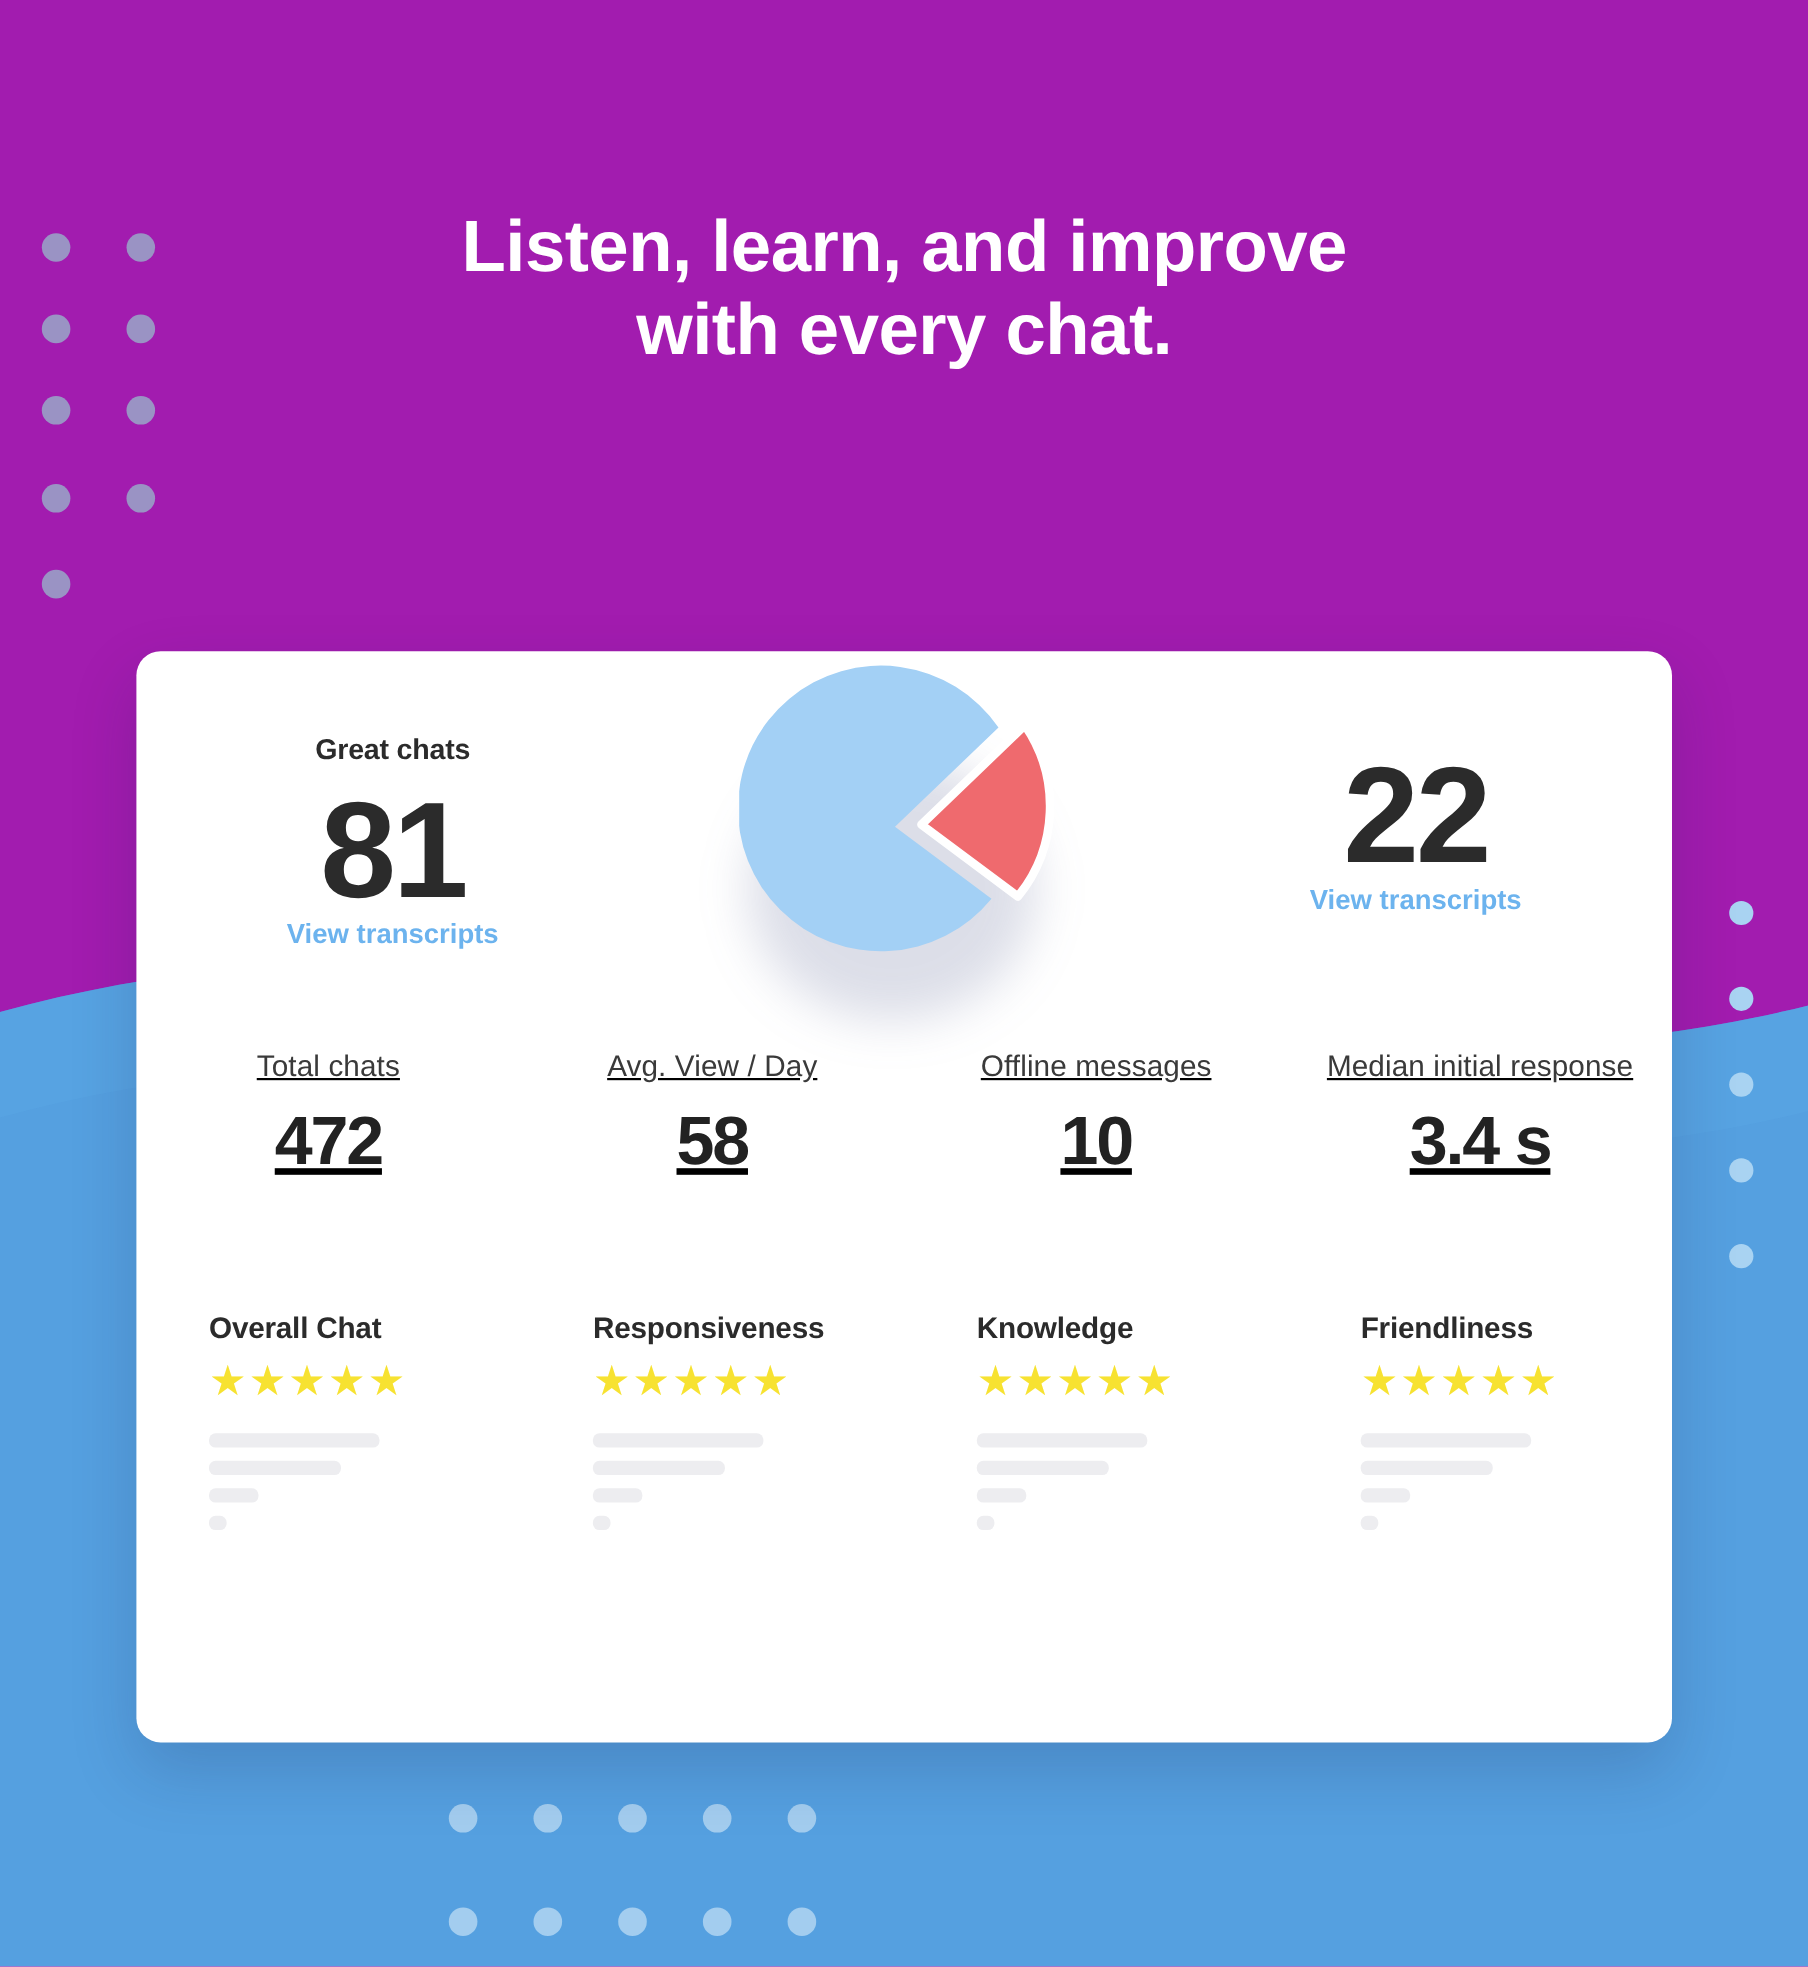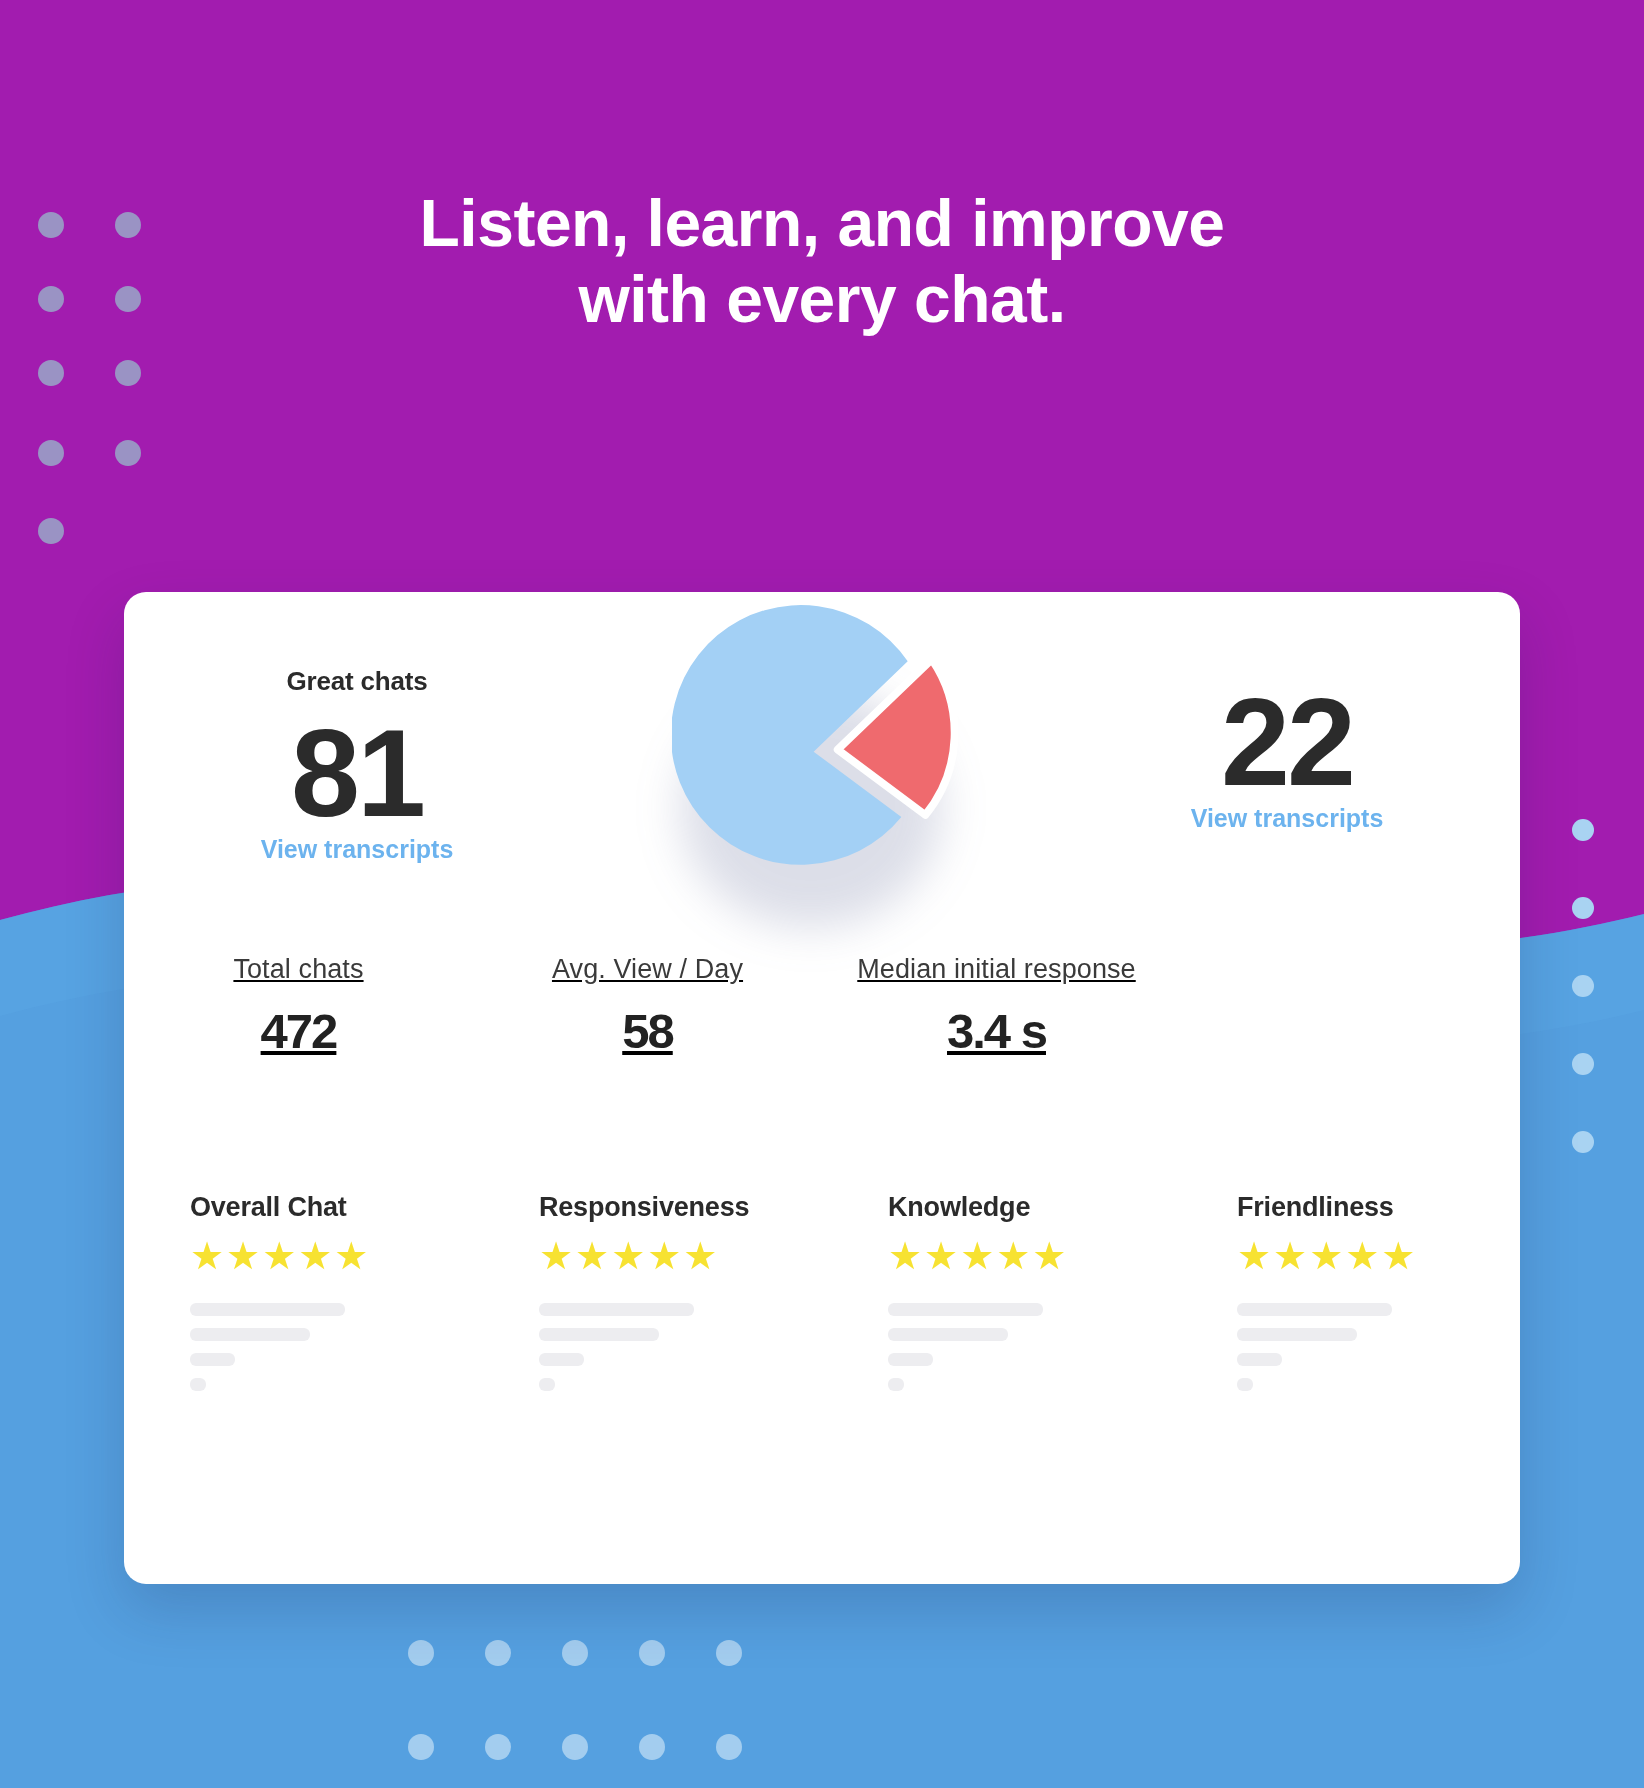--- a/index.html
+++ b/index.html
@@ -169,21 +169,21 @@
     text-align: center;
   }
   .stat-label {
     font-size: 27px;
     font-weight: 400;
     color: #3a3a3a;
     letter-spacing: 0.1px;
   }
   .stat-value {
     margin-top: 22px;
-    font-size: 49px;
+    font-size: 62px;
     font-weight: 800;
     color: #222222;
     line-height: 1;
     letter-spacing: -2px;
   }
 
   
   .rating-row {
     position: absolute;
     left: 0; top: 600px;
@@ -297,20 +297,24 @@
     <div class="stat-row">
       <div class="stat">
         <div class="stat-label">Total chats</div>
         <div class="stat-value">472</div>
       </div>
       <div class="stat">
         <div class="stat-label">Avg. View / Day</div>
         <div class="stat-value">58</div>
       </div>
       <div class="stat">
+        <div class="stat-label">Offline messages</div>
+        <div class="stat-value">10</div>
+      </div>
+      <div class="stat">
         <div class="stat-label">Median initial response</div>
         <div class="stat-value">3.4 s</div>
       </div>
     </div>
 
     <div class="rating-row">
       <div class="rating">
         <div class="rating-label">Overall Chat</div>
         <div class="stars">★★★★★</div>
         <div class="skeleton">

